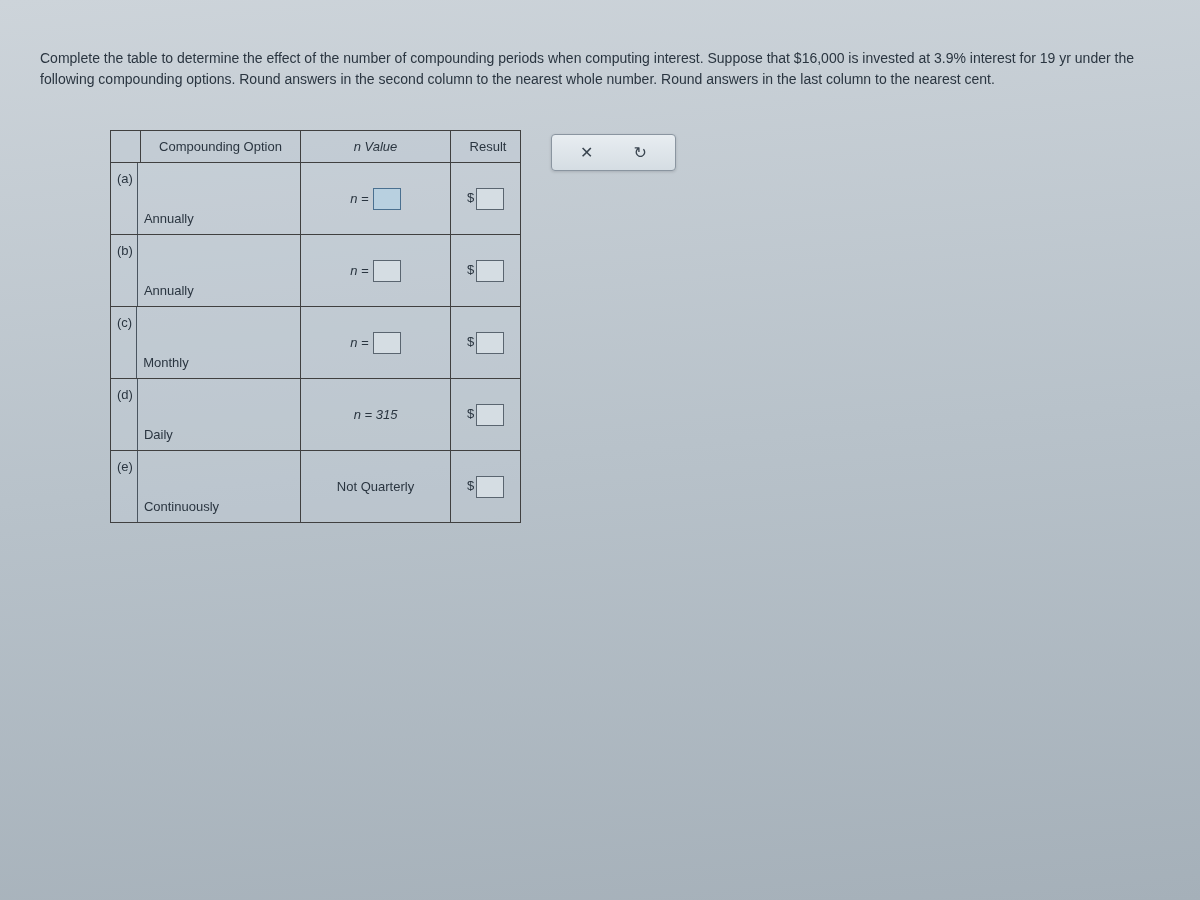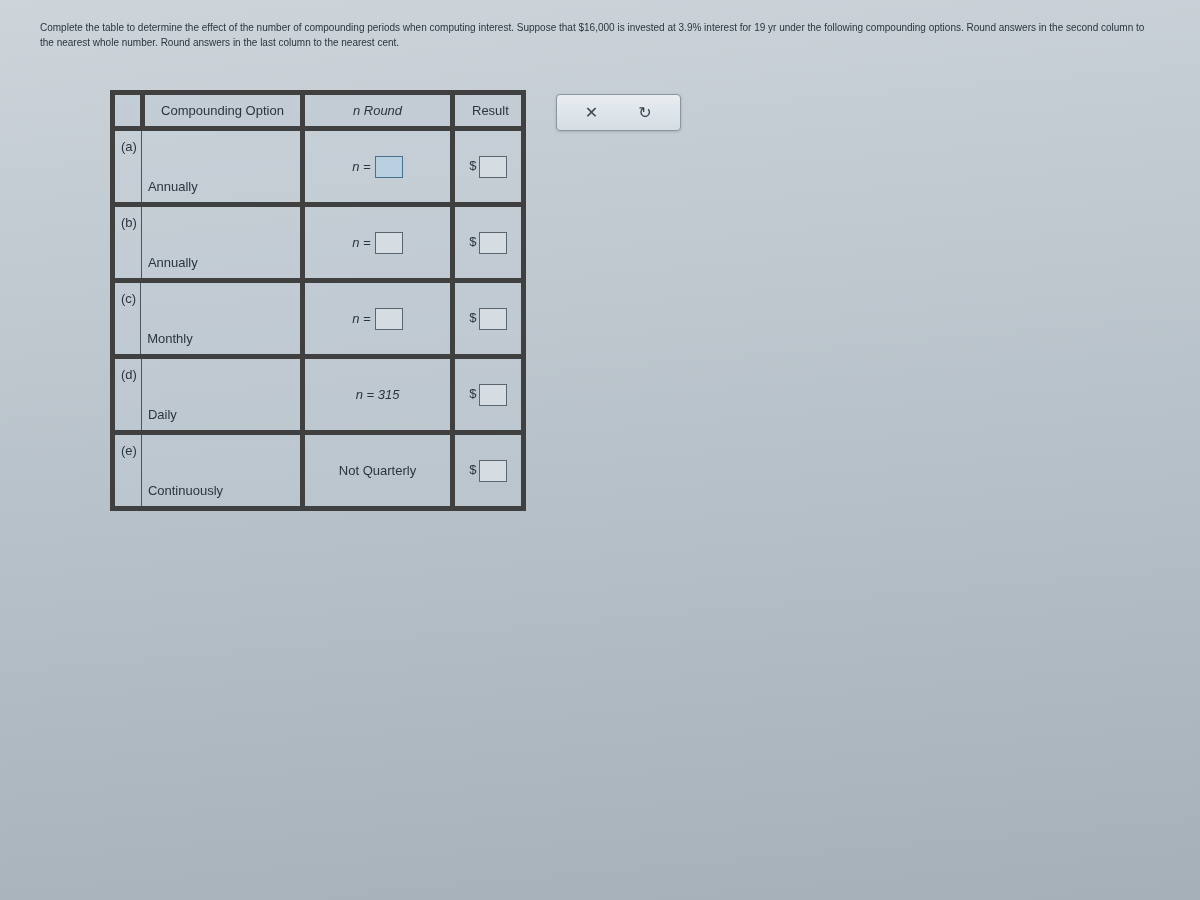--- a/index.html
+++ b/index.html
@@ -10,37 +10,38 @@
     body {
       font-family: Arial, sans-serif;
       background: linear-gradient(175deg, #cdd4da 0%, #b8c2ca 50%, #a5b0b9 100%);
       width: 1200px;
       height: 900px;
       padding: 20px 40px;
       color: #2a3540;
       position: relative;
     }
     .instructions {
-      font-size: 10px;
+      font-size: 14px;
       line-height: 1.5;
       margin-bottom: 40px;
       color: #2a3540;
+      margin-top: 28px;
     }
     .content-area {
       display: flex;
       align-items: flex-start;
       gap: 30px;
       padding-left: 70px;
     }
     table {
       border-collapse: collapse;
       background: rgba(200, 210, 218, 0.3);
     }
     th, td {
-      border: 5px solid #404040;
+      border: 1px solid #404040;
       padding: 8px 12px;
       text-align: center;
       font-size: 13px;
       vertical-align: middle;
     }
     th {
       font-weight: normal;
       background: rgba(190, 200, 210, 0.4);
     }
     th.blank-header {
@@ -133,21 +134,21 @@
 
 <div class="instructions">Complete the table to determine the effect of the number of compounding periods when computing interest. Suppose that $16,000 is invested at 3.9% interest for 19 yr under the following compounding options. Round answers in the second column to the nearest whole number. Round answers in the last column to the nearest cent.</div>
 
 <div class="content-area">
 
   <table>
     <thead>
       <tr>
         <th class="blank-header"></th>
         <th class="option-header">Compounding Option</th>
-        <th class="nvalue-header"><span style="font-style:italic">n Round</span></th>
+        <th class="nvalue-header"><span style="font-style:italic">n Value</span></th>
         <th class="result-header">Result</th>
       </tr>
     </thead>
     <tbody>
       <tr>
         <td colspan="2" class="option-combined">
           <div class="option-inner">
             <span class="lbl">(a)</span>
             <span class="divider"></span>
             <span class="opt">Annually</span>

